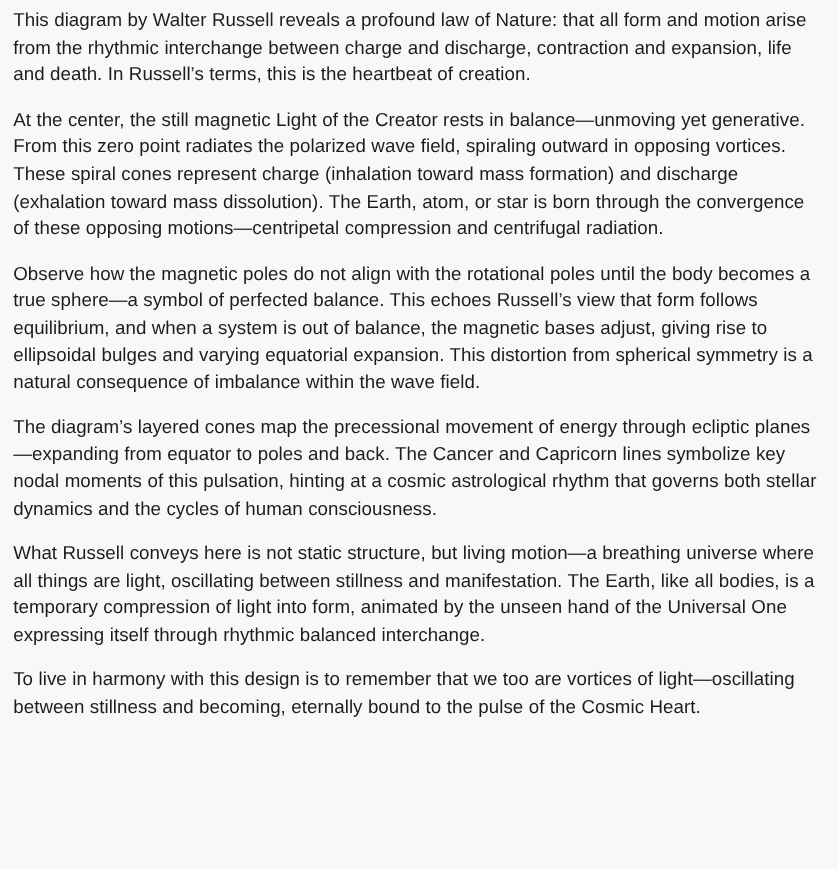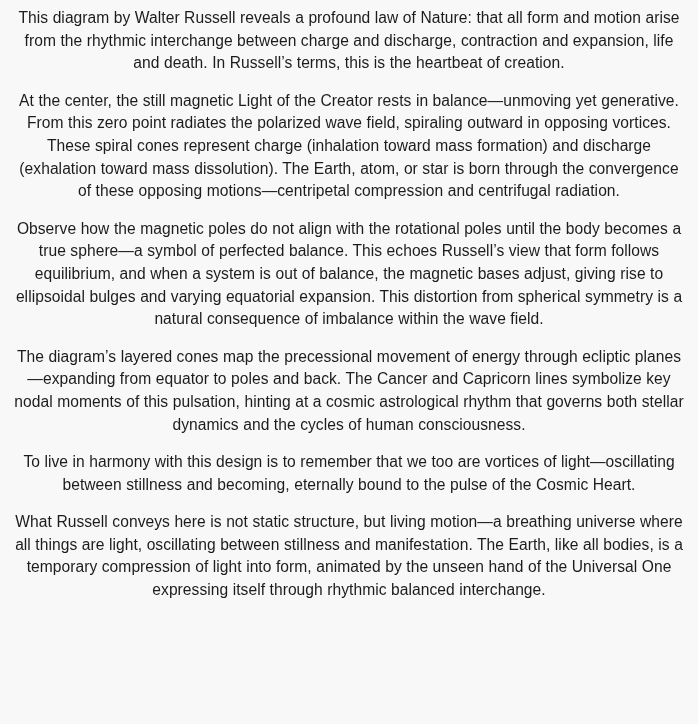--- a/index.html
+++ b/index.html
@@ -19,30 +19,30 @@
     box-sizing: border-box;
     width: 698px;
     padding: 7px 11px 0 11px;
   }
   .article p {
     margin: 0 0 15px 0;
     font-size: 15.6px;
     line-height: 22.6px;
     letter-spacing: 0.05px;
     color: #1c1c1c;
-    text-align: center;
+    text-align: left;
     word-spacing: 0.1px;
   }
   .article p:last-child {
     margin-bottom: 0;
   }
 </style>
 </head>
 <body style="background: rgb(248, 248, 248);">
 
 <article class="article">
   <p>This diagram by Walter Russell reveals a profound law of Nature: that all form and motion arise from the rhythmic interchange between charge and discharge, contraction and expansion, life and death. In Russell’s terms, this is the heartbeat of creation.</p>
   <p>At the center, the still magnetic Light of the Creator rests in balance—unmoving yet generative. From this zero point radiates the polarized wave field, spiraling outward in opposing vortices. These spiral cones represent charge (inhalation toward mass formation) and discharge (exhalation toward mass dissolution). The Earth, atom, or star is born through the convergence of these opposing motions—centripetal compression and centrifugal radiation.</p>
   <p>Observe how the magnetic poles do not align with the rotational poles until the body becomes a true sphere—a symbol of perfected balance. This echoes Russell’s view that form follows equilibrium, and when a system is out of balance, the magnetic bases adjust, giving rise to ellipsoidal bulges and varying equatorial expansion. This distortion from spherical symmetry is a natural consequence of imbalance within the wave field.</p>
   <p>The diagram’s layered cones map the precessional movement of energy through ecliptic planes—expanding from equator to poles and back. The Cancer and Capricorn lines symbolize key nodal moments of this pulsation, hinting at a cosmic astrological rhythm that governs both stellar dynamics and the cycles of human consciousness.</p>
+  <p>What Russell conveys here is not static structure, but living motion—a breathing universe where all things are light, oscillating between stillness and manifestation. The Earth, like all bodies, is a temporary compression of light into form, animated by the unseen hand of the Universal One expressing itself through rhythmic balanced interchange.</p>
   <p>To live in harmony with this design is to remember that we too are vortices of light—oscillating between stillness and becoming, eternally bound to the pulse of the Cosmic Heart.</p>
-  <p>What Russell conveys here is not static structure, but living motion—a breathing universe where all things are light, oscillating between stillness and manifestation. The Earth, like all bodies, is a temporary compression of light into form, animated by the unseen hand of the Universal One expressing itself through rhythmic balanced interchange.</p>
 </article>
 
 </body></html>

